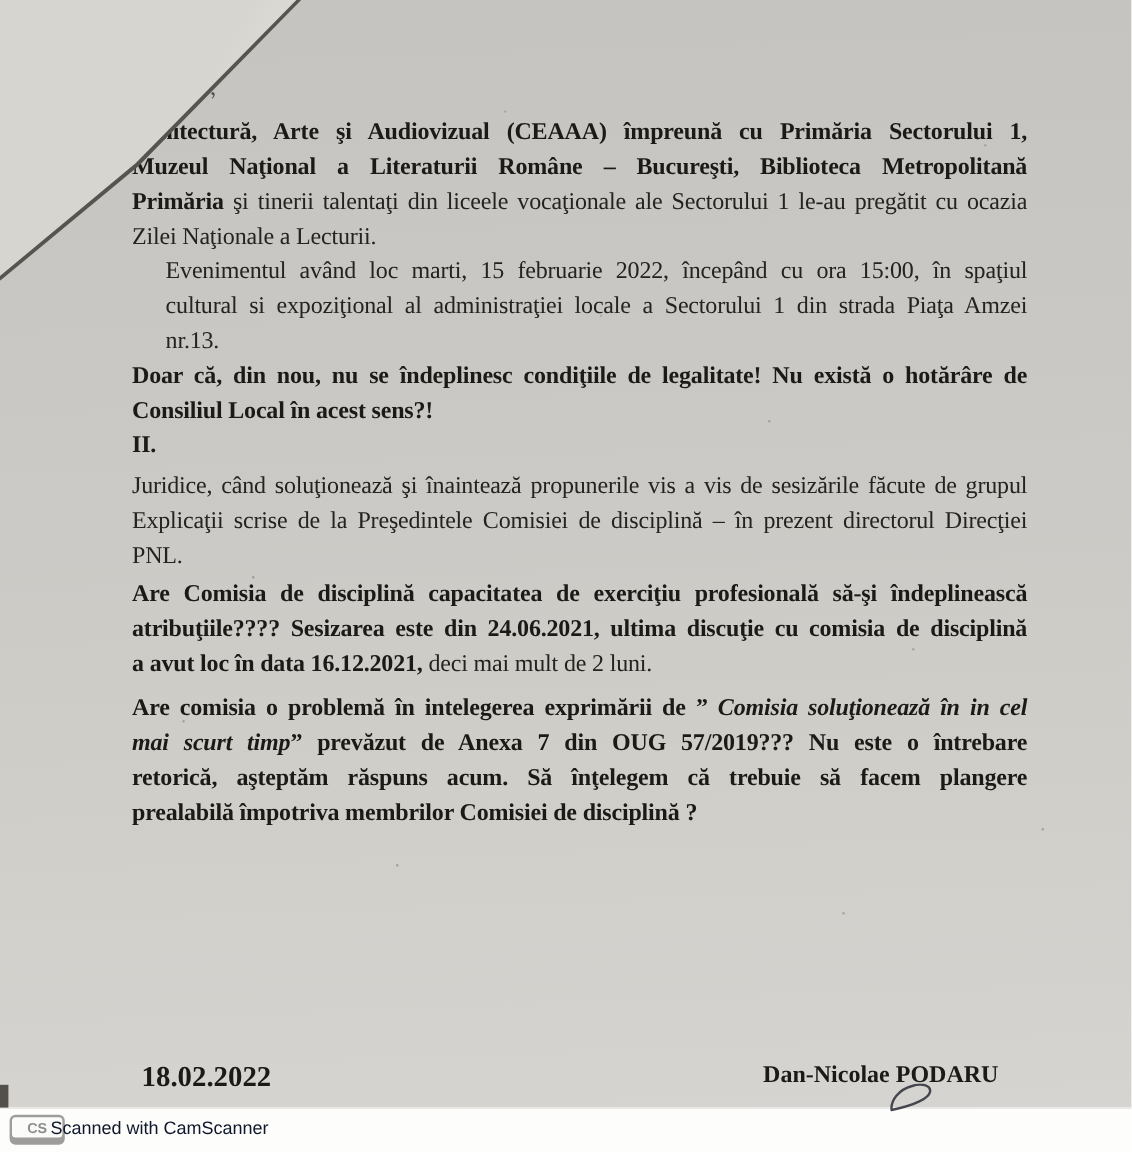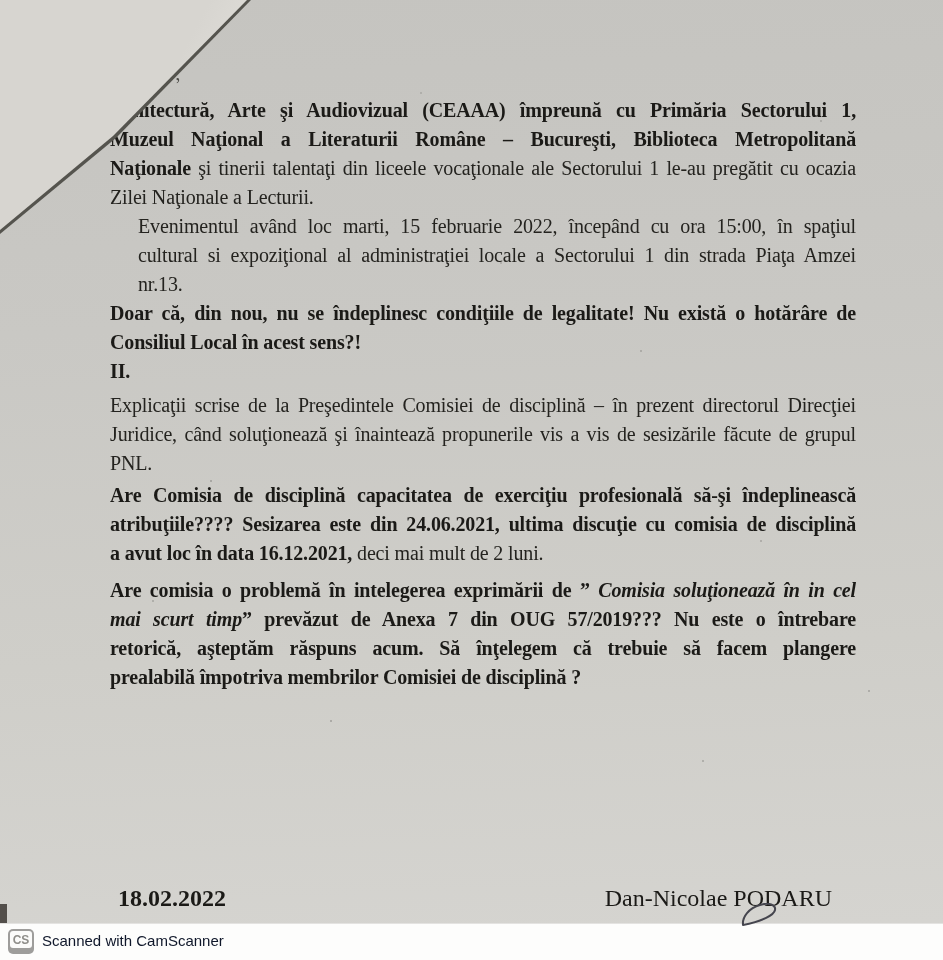--- a/index.html
+++ b/index.html
@@ -36,70 +36,70 @@
   .text i{font-style:italic;}
   .m-ii{margin-top:0;}
   .m-p4{margin-top:5px;}
   .m-p5{margin-top:3px;}
   .m-p6{margin-top:8px;}
 
   
   .doc-date{position:absolute;left:118px;top:885px;z-index:1;
         font-size:24px;font-weight:bold;color:#1b1a17;}
   .doc-sig{position:absolute;right:111px;top:885px;z-index:1;
-        font-size:24px;font-weight:normal;color:#1b1a17;}
+        font-size:20px;font-weight:bold;color:#1b1a17;}
   .sig-curl{position:absolute;left:740px;top:903px;z-index:1;}
 
   
   .edge-shadow{position:absolute;left:0;top:904px;width:7px;height:19px;background:#534f4b;z-index:2;}
 
   
   .scanbar{position:absolute;left:0;top:923px;width:943px;height:37px;background:#fdfdfc;
         border-top:1px solid #e4e3e1;box-sizing:border-box;}
-  .cs-logo{position:absolute;left:8px;top:5px;width:26px;height:25px;
+  .cs-logo{position:absolute;left:8px;top:5px;width:46px;height:25px;
         background:#9e9d9b;border-radius:5px;}
   .cs-logo .inner{position:absolute;left:2px;top:2px;right:2px;bottom:6px;
         background:#fbfbfa;border-radius:3px;display:flex;align-items:center;justify-content:center;
         font-family:"Liberation Sans","DejaVu Sans",sans-serif;font-weight:bold;font-size:12px;color:#8f8e8a;}
   .cs-label{position:absolute;left:42px;top:8px;
         font-family:Liberation Sans, sans-serif;font-size:15px;color:#0f172a;}
 </style>
 </head>
 <body>
 
 <div class="page">
   <div class="specks"></div>
 
   <div class="text">
 
     <p class="para">
       <span class="line"><b>Arhitectură, Arte şi Audiovizual (CEAAA) împreună cu Primăria Sectorului 1,</b></span>
       <span class="line"><b>Muzeul Naţional a Literaturii Române – Bucureşti, Biblioteca Metropolitană</b></span>
-      <span class="line"><b>Naţionale</b><span> şi tinerii talentaţi din liceele vocaţionale ale Sectorului 1 le-au pregătit cu ocazia</span></span>
+      <span class="line"><b>Primăria</b><span> şi tinerii talentaţi din liceele vocaţionale ale Sectorului 1 le-au pregătit cu ocazia</span></span>
       <span class="line last"><span>Zilei Naţionale a Lecturii.</span></span>
     </p>
 
     <p class="para">
       <span class="line ind"><span>Evenimentul având loc marti, 15 februarie 2022, începând cu ora 15:00, în spaţiul</span></span>
       <span class="line ind"><span>cultural si expoziţional al administraţiei locale a Sectorului 1 din strada Piaţa Amzei</span></span>
       <span class="line ind last"><span>nr.13.</span></span>
     </p>
 
     <p class="para">
       <span class="line"><b>Doar că, din nou, nu se îndeplinesc condiţiile de legalitate! Nu există o hotărâre de</b></span>
       <span class="line last"><b>Consiliul Local în acest sens?!</b></span>
     </p>
 
     <p class="para m-ii">
       <span class="line last"><b>II.</b></span>
     </p>
 
     <p class="para m-p4">
+      <span class="line"><span>Juridice, când soluţionează şi înaintează propunerile vis a vis de sesizările făcute de grupul</span></span>
       <span class="line"><span>Explicaţii scrise de la Preşedintele Comisiei de disciplină – în prezent directorul Direcţiei</span></span>
-      <span class="line"><span>Juridice, când soluţionează şi înaintează propunerile vis a vis de sesizările făcute de grupul</span></span>
       <span class="line last"><span>PNL.</span></span>
     </p>
 
     <p class="para m-p5">
       <span class="line"><b>Are Comisia de disciplină capacitatea de exerciţiu profesională să-şi îndeplinească</b></span>
       <span class="line"><b>atribuţiile???? Sesizarea este din 24.06.2021, ultima discuţie cu comisia de disciplină</b></span>
       <span class="line last"><b>a avut loc în data 16.12.2021,</b><span> deci mai mult de 2 luni.</span></span>
     </p>
 
     <p class="para m-p6">

